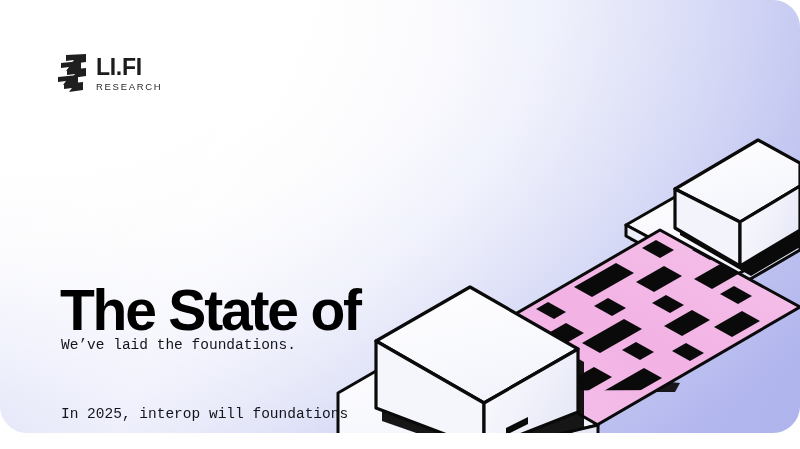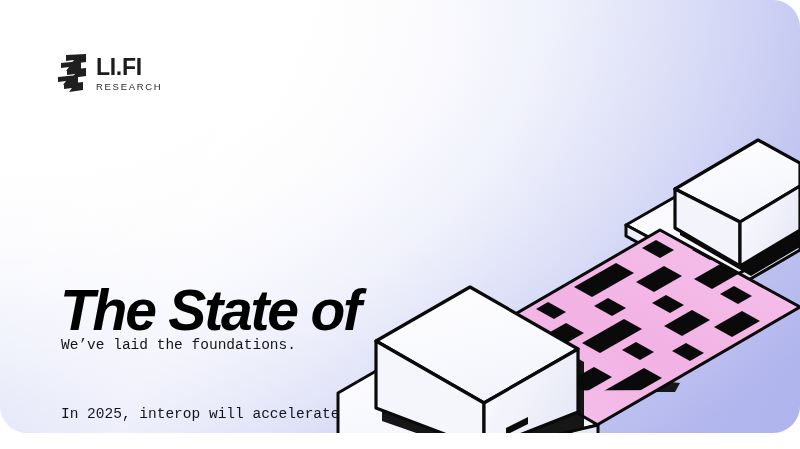--- a/index.html
+++ b/index.html
@@ -94,21 +94,21 @@
     top: 150px;
     margin: 0;
     font-family: "Liberation Sans", sans-serif;
     font-size: 57px;
     line-height: 64px;
     font-weight: 700;
     color: #000000;
     letter-spacing: -2.2px;
     white-space: pre;
   }
-  .headline-line { display: block; font-style: italic; }
+  .headline-line { display: block; }
 
   
   .subtitle {
     position: absolute;
     left: 61px;
     top: 288px;
     margin: 0;
     font-family: "DejaVu Sans Mono", "Liberation Mono", monospace;
     font-size: 14.5px;
     line-height: 23px;
@@ -273,16 +273,16 @@
     </div>
   </div>
 
   <h1 class="headline">
     <span class="headline-line">The State of</span>
     
   </h1>
 
   <p class="subtitle">
     <span class="subtitle-line">We’ve laid the foundations.</span>
-    <span class="subtitle-line">In 2025, interop will accelerate</span>
+    <span class="subtitle-line">In 2025, interop will foundations</span>
   </p>
 
 </div>
 
 </body></html>

